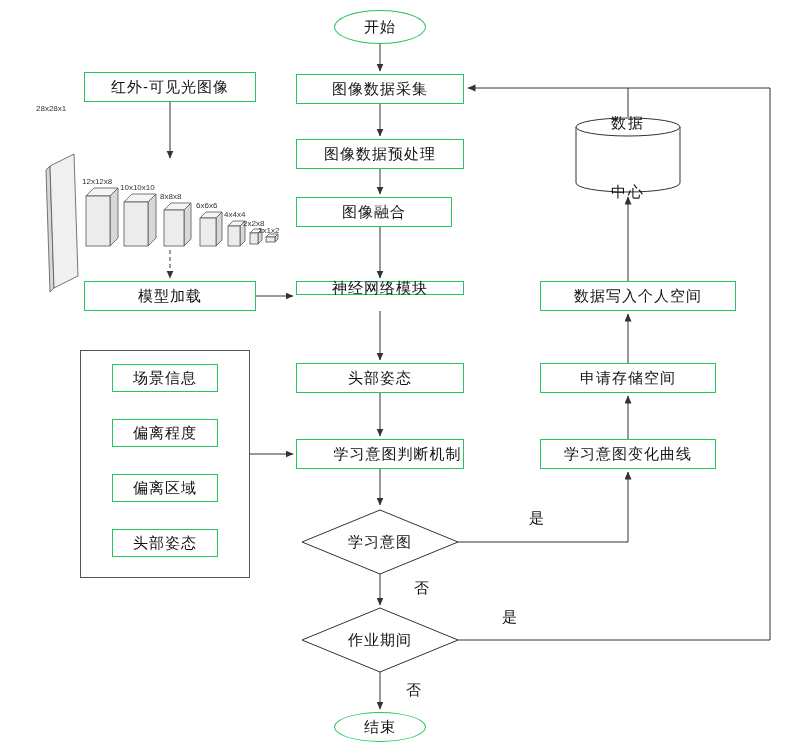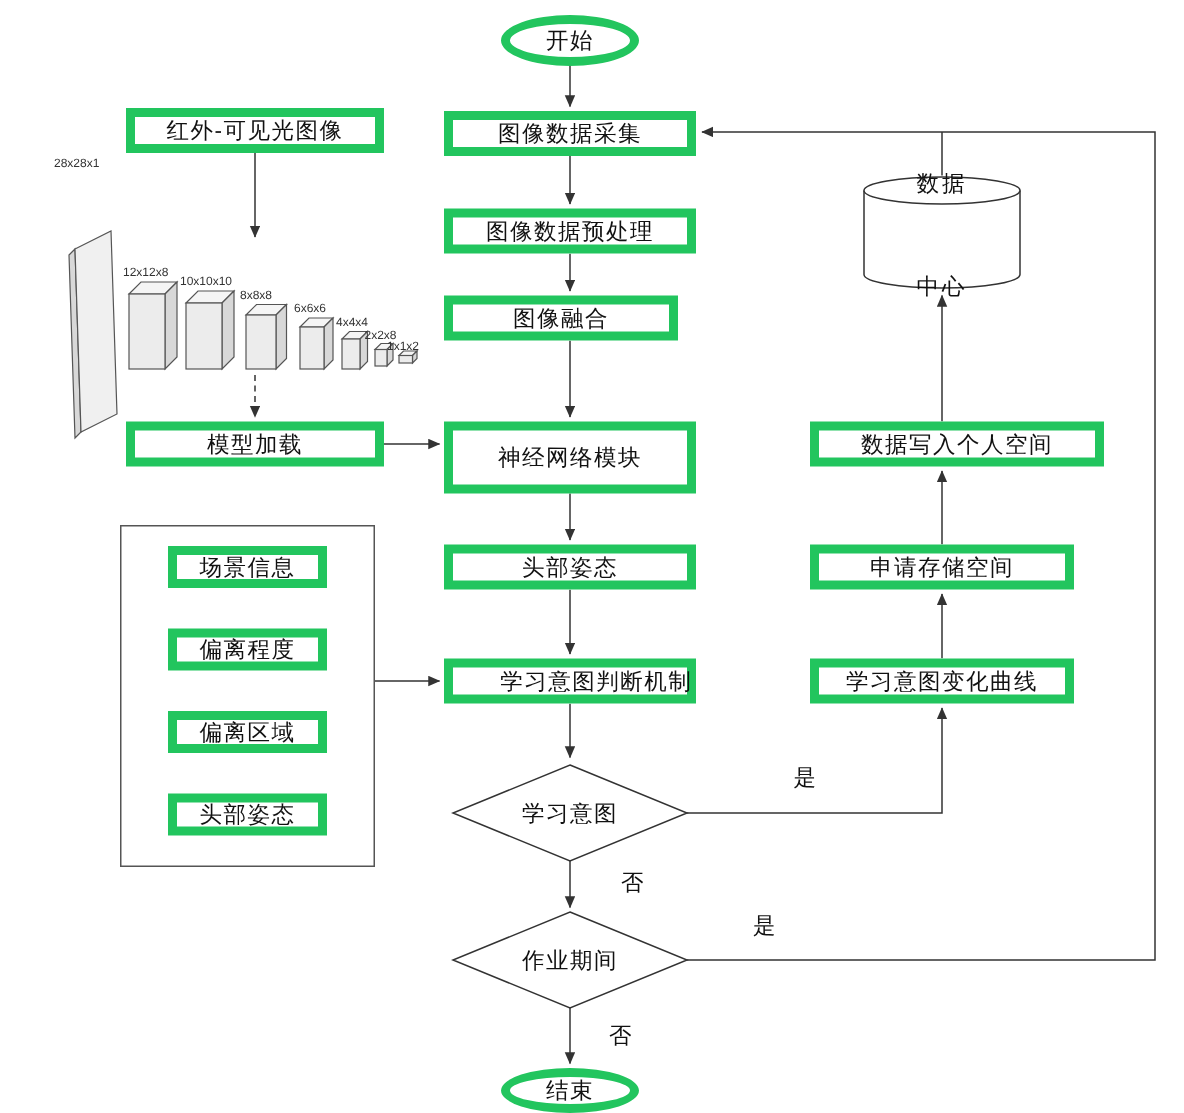--- a/index.html
+++ b/index.html
@@ -2,21 +2,21 @@
 <html><head>
 <meta charset="utf-8">
 <style>
   html,body{margin:0;padding:0;background:#fff;}
   .stage{
     position:relative;width:789px;height:742px;background:#ffffff;overflow:hidden;
     font-family:"Liberation Sans","DejaVu Sans",sans-serif;color:#111;
   }
   .layer{position:absolute;left:0;top:0;}
   .node{
-    position:absolute;box-sizing:border-box;border:6px solid #22c55e;background:#fff;
+    position:absolute;box-sizing:border-box;border:1px solid #22c55e;background:#fff;
     display:flex;align-items:center;justify-content:center;
     font-size:15px;letter-spacing:1px;white-space:nowrap;z-index:2;
   }
   .terminal{border-radius:50%;}
   .overlay-text{
     position:absolute;display:flex;align-items:center;justify-content:center;
     font-size:15px;letter-spacing:1px;white-space:nowrap;z-index:3;background:transparent;
   }
   .group-box{
     position:absolute;box-sizing:border-box;border:1px solid #555;background:transparent;z-index:1;
@@ -104,21 +104,21 @@
       <polygon points="266,237 269,234 278,234 275,237" fill="#f5f5f5"></polygon>
       <polygon points="275,237 278,234 278,239 275,242" fill="#d8d8d8"></polygon>
       <rect x="266" y="237" width="9" height="5" fill="#ececec"></rect>
     </g>
   </svg>
 
   <div class="node terminal" style="left:334px;top:10px;width:92px;height:34px;">开始</div>
   <div class="node" style="left:296px;top:74px;width:168px;height:30px;">图像数据采集</div>
   <div class="node" style="left:296px;top:139px;width:168px;height:30px;">图像数据预处理</div>
   <div class="node" style="left:296px;top:197px;width:156px;height:30px;">图像融合</div>
-  <div class="node" style="left:296px;top:281px;width:168px;height:48px;">神经网络模块</div>
+  <div class="node" style="left:296px;top:281px;width:168px;height:14px;">神经网络模块</div>
   <div class="node" style="left:296px;top:363px;width:168px;height:30px;">头部姿态</div>
   <div class="node" style="left:296px;top:439px;width:168px;height:30px;padding-left:35px;">学习意图判断机制</div>
   <div class="node terminal" style="left:334px;top:712px;width:92px;height:30px;">结束</div>
 
   <div class="overlay-text" style="left:320px;top:528px;width:120px;height:28px;">学习意图</div>
   <div class="overlay-text" style="left:320px;top:626px;width:120px;height:28px;">作业期间</div>
 
   <div class="node" style="left:84px;top:72px;width:172px;height:30px;">红外-可见光图像</div>
   <div class="node" style="left:84px;top:281px;width:172px;height:30px;">模型加载</div>
 

